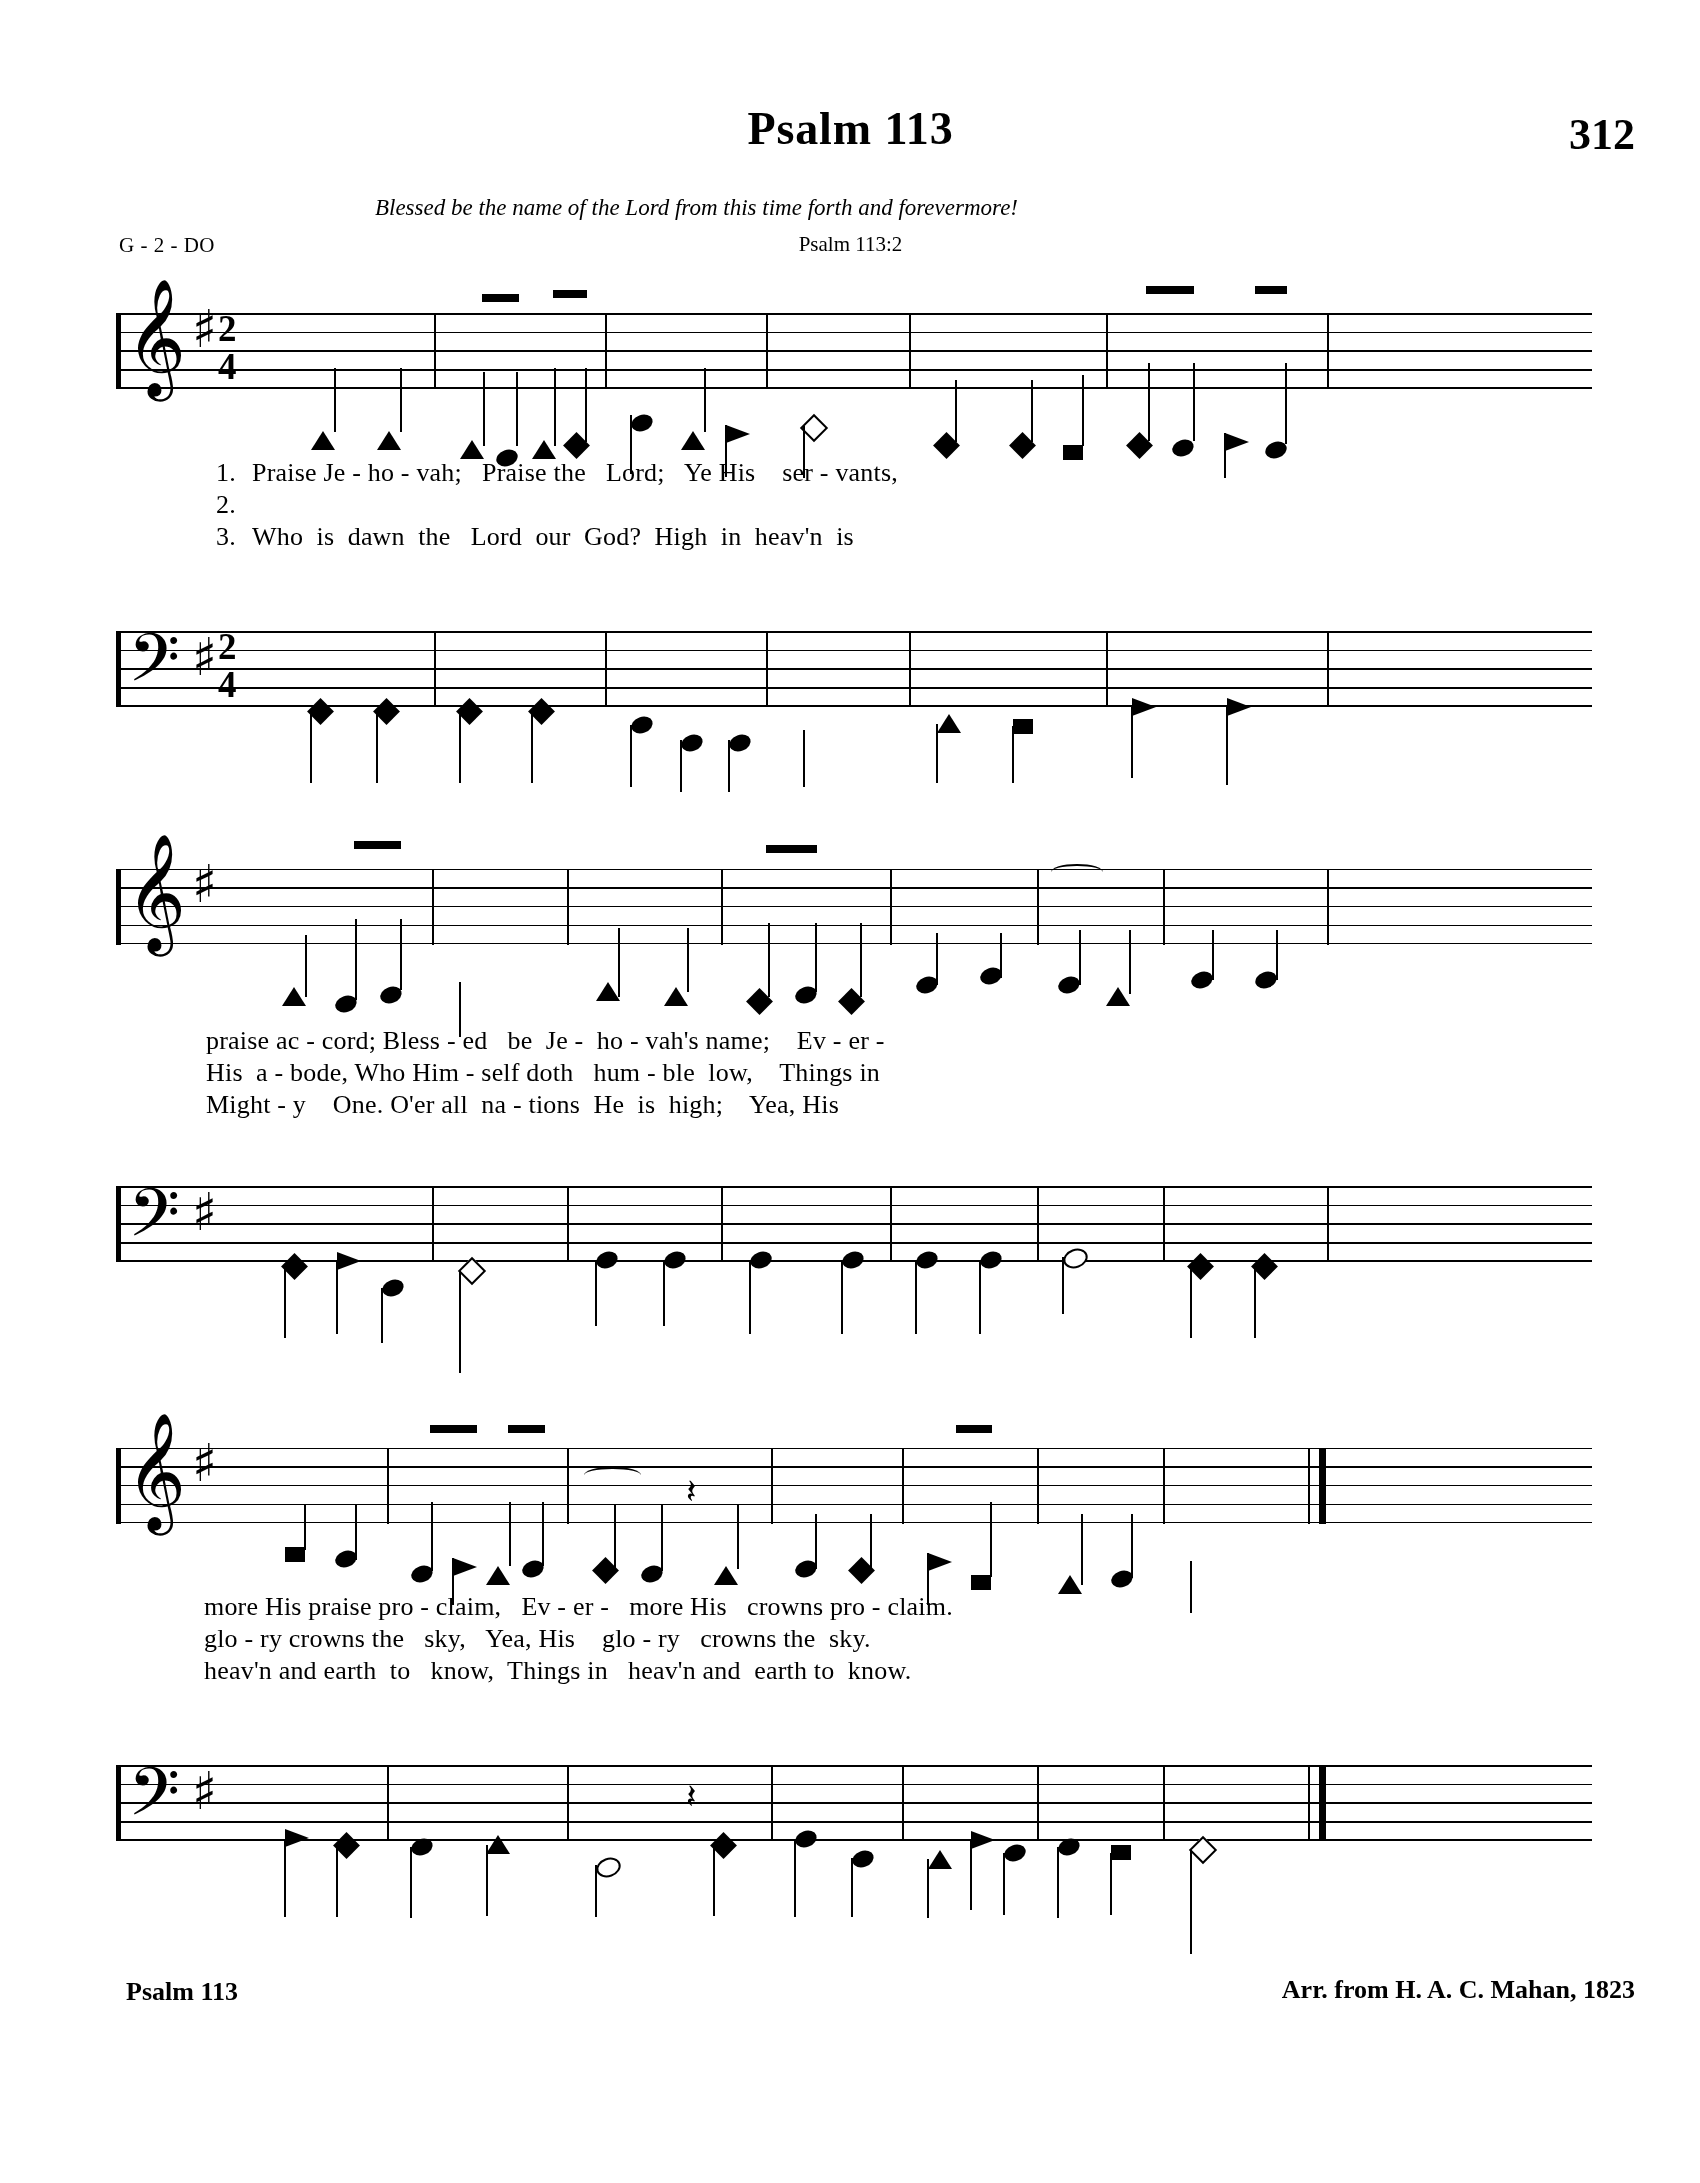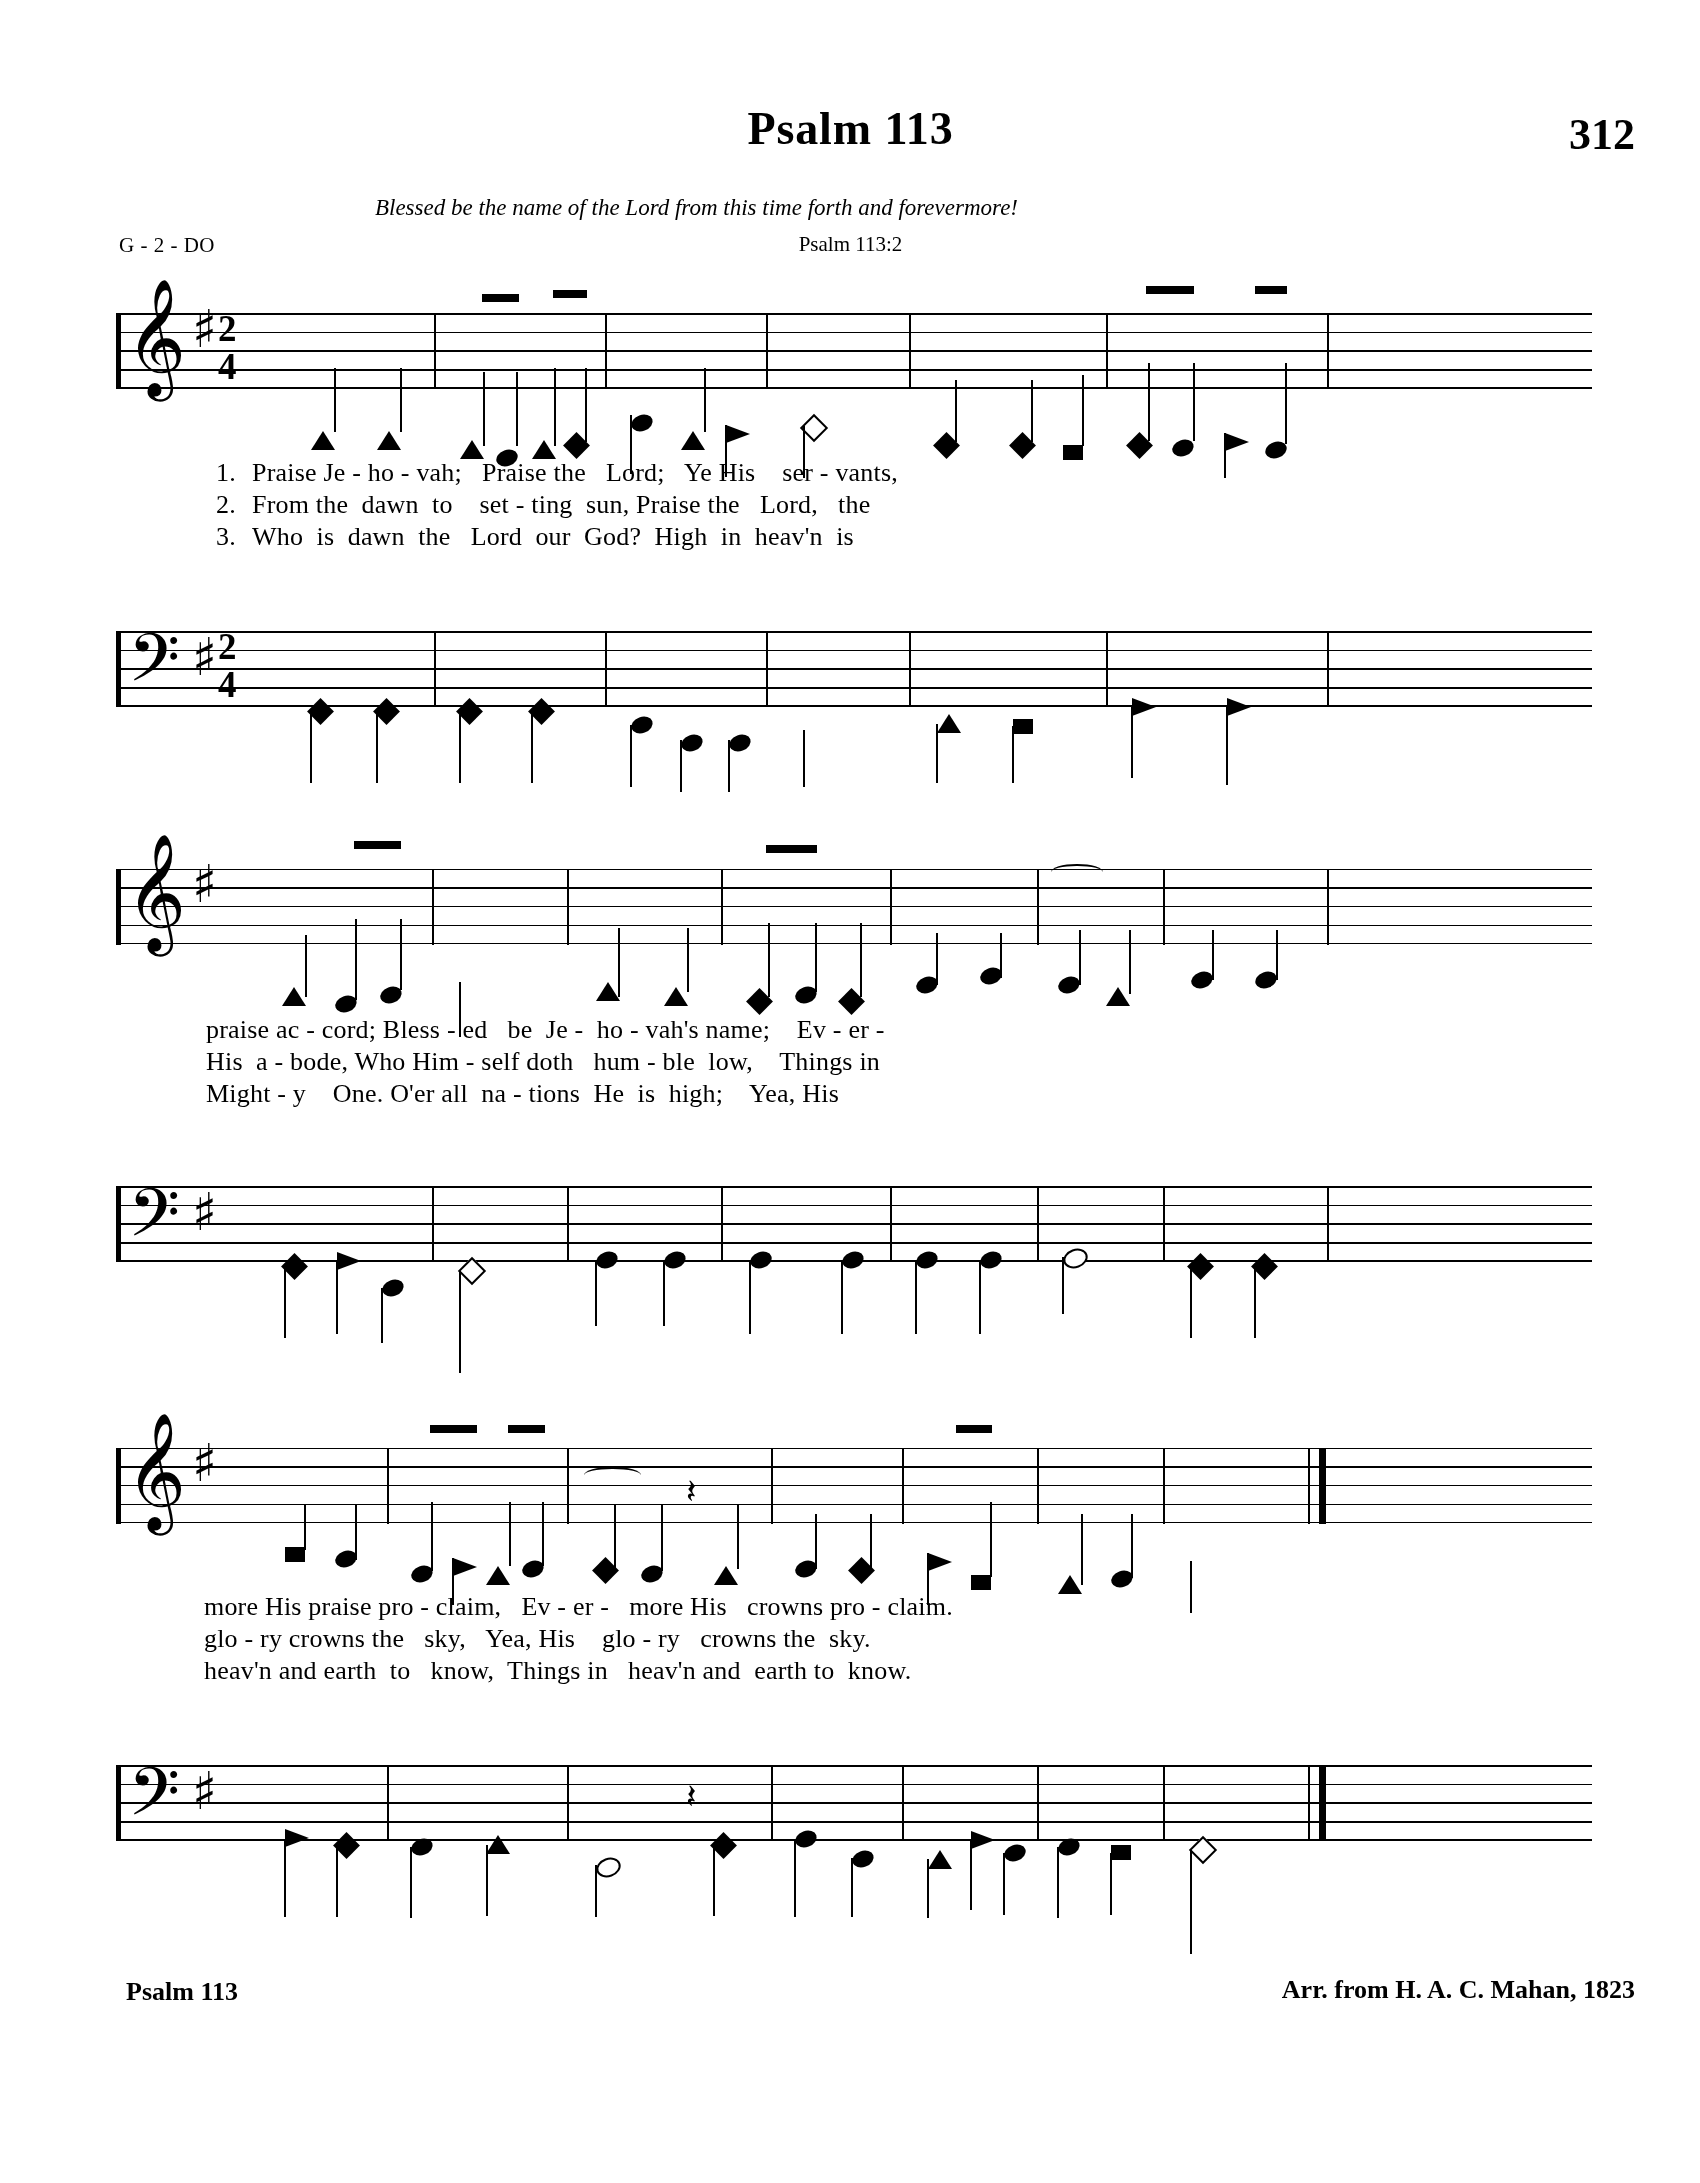--- a/index.html
+++ b/index.html
@@ -365,21 +365,20 @@
       <div class="barline" style="left:1206px; top:0px; height:76px;"></div>
     </div>
 
     <div class="lyrics" style="top:192px;">
       <div class="lyric-line">
         <span class="seg" style="left:95px;">1.</span>
         <span class="seg" style="left:131px;">Praise Je - ho - vah;   Praise the   Lord;   Ye His    ser - vants,</span>
       </div>
       <div class="lyric-line">
         <span class="seg" style="left:95px;">2.</span>
-        <span class="seg" style="left:131px;">From the  dawn  to    set - ting  sun, Praise the   Lord,   the</span>
       </div>
       <div class="lyric-line">
         <span class="seg" style="left:95px;">3.</span>
         <span class="seg" style="left:131px;">Who  is  dawn  the   Lord  our  God?  High  in  heav'n  is</span>
       </div>
     </div>
 
     <div class="staff-block" style="top:365px;">
       <div class="staff">
         <div class="line"></div>
@@ -536,21 +535,21 @@
           <div class="nh oval" style="left:1070px; top:27.5px;"></div>
           <div class="stem" style="left:1091px; top:-14.2px; height:50px;"></div>
         </div>
       <div class="note">
           <div class="nh oval" style="left:1134px; top:27.5px;"></div>
           <div class="stem" style="left:1155px; top:-14.2px; height:50px;"></div>
         </div>
       <div class="barline" style="left:1206px; top:0px; height:76px;"></div>
     </div>
 
-    <div class="lyrics" style="top:175px;">
+    <div class="lyrics" style="top:186px;">
       <div class="lyric-line">
         <span class="seg" style="left:85px;">praise ac - cord; Bless - ed   be  Je -  ho - vah's name;    Ev - er -</span>
       </div>
       <div class="lyric-line">
         <span class="seg" style="left:85px;">His  a - bode, Who Him - self doth   hum - ble  low,    Things in</span>
       </div>
       <div class="lyric-line">
         <span class="seg" style="left:85px;">Might - y    One. O'er all  na - tions  He  is  high;    Yea, His</span>
       </div>
     </div>

